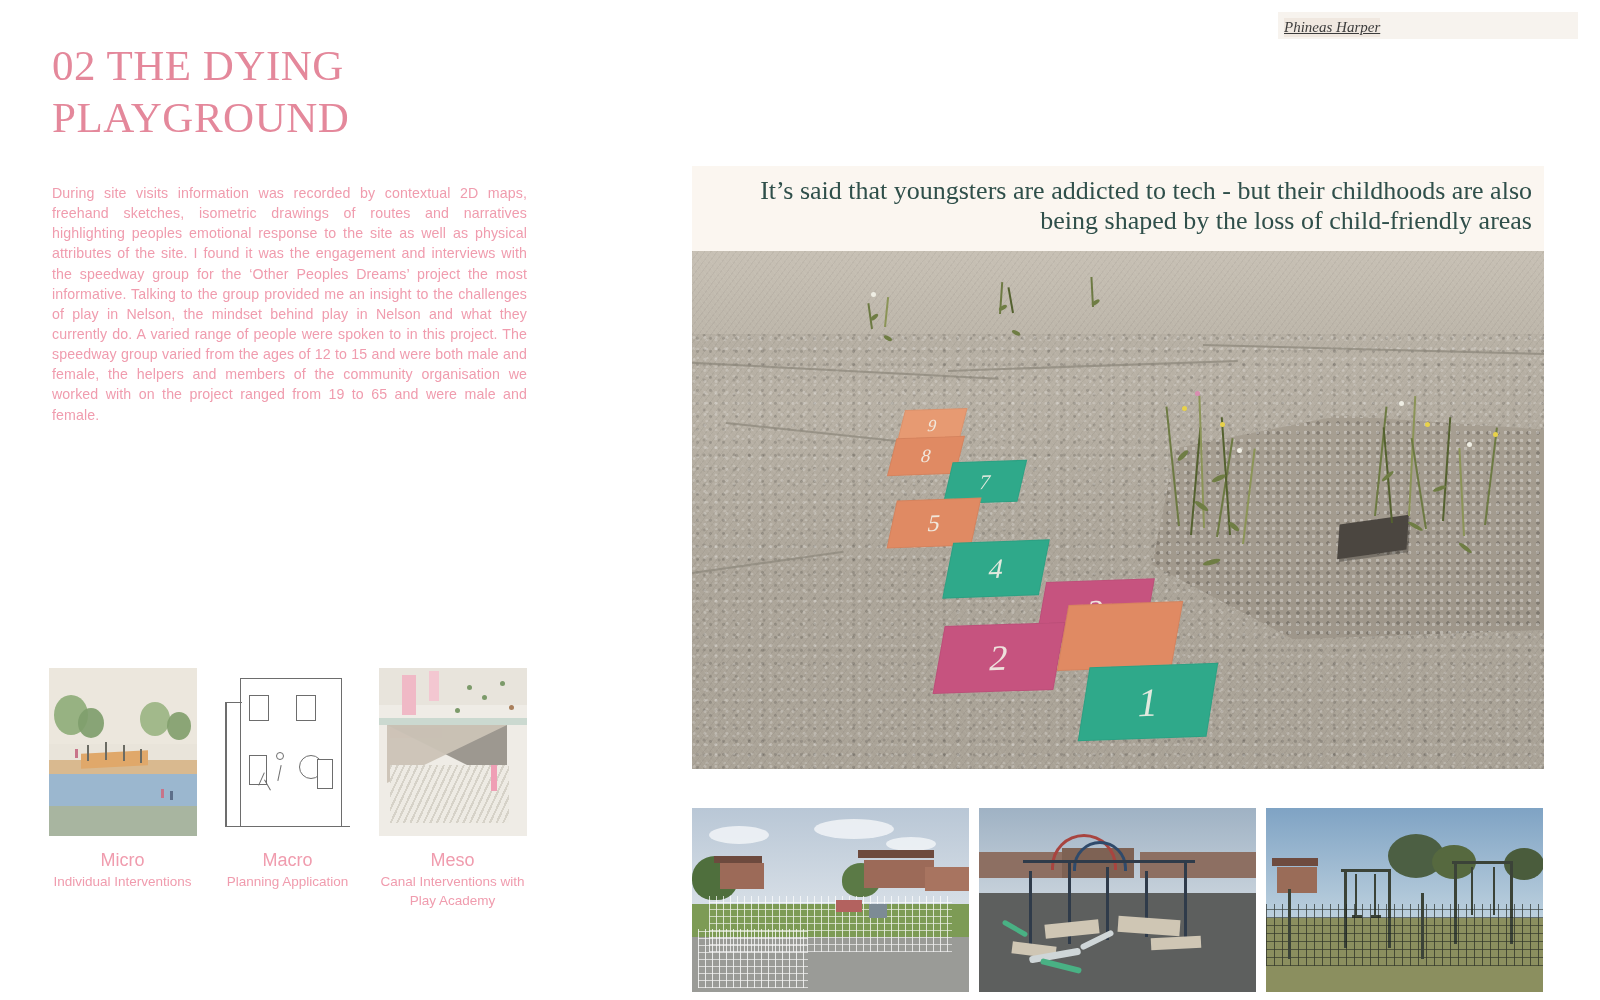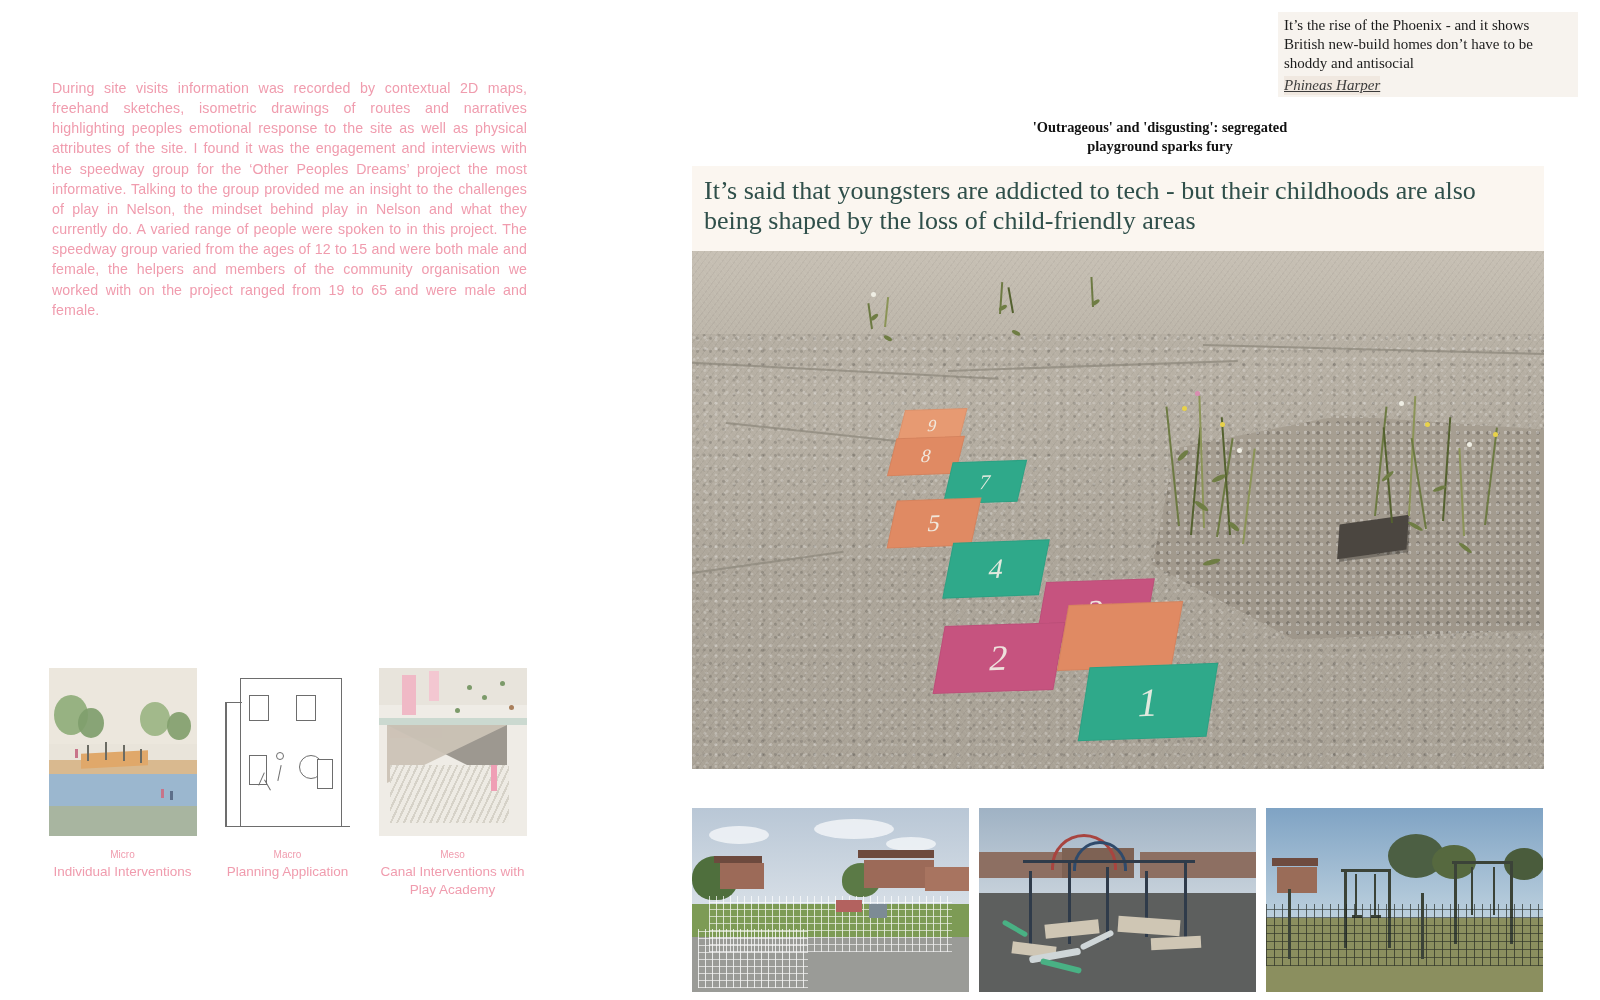--- a/index.html
+++ b/index.html
@@ -73,21 +73,21 @@
   }
   .thumb-cap {
     margin-top: 12px;
     text-align: center;
     font-size: 13.5px;
     line-height: 1.35;
     color: #f09cae;
   }
   .thumb-cap .t {
     display: block;
-    font-size: 10px;
+    font-size: 18px;
     margin-bottom: 1px;
   }
 
   
   .ill1 { width:100%; height:100%; background:#e9e4da; }
   .ill1 .sky { position:absolute; inset:0 0 55% 0; background:#ece7dd; }
   .ill1 .tree {
     position:absolute; border-radius:50%;
     background:#8fae7a; opacity:.92;
   }
@@ -182,21 +182,21 @@
   .clip-outrageous {
     position:absolute; left:1030px; top:118px; width:260px;
     text-align:center;
     font-family:"Liberation Serif", serif;
     font-weight:bold;
     font-size:14.4px; line-height:1.34; color:#111;
   }
 
   
   .article {
-    position:absolute; left:692px; top:166px; width:852px;
+    position:absolute; left:692px; top:166px; width:852px;text-align:right;
   }
   .article-head {
     background:#fbf6f0;
     padding:10px 12px 14px 12px;
     font-family:"Liberation Serif", serif;
     font-size:26px;
     line-height:1.17;
     color:#2f4f4a;
   }
   .hero {
@@ -327,20 +327,21 @@
                       repeating-linear-gradient(0deg, rgba(30,35,30,.7) 0 1px, transparent 1px 8px);
   }
   .pC .bar { position:absolute; background:#3b4338; }
 </style>
 </head>
 <body>
 
 <div class="page">
 
   <div class="left-col">
+    <div class="section-title">02 THE DYING PLAYGROUND</div>
     <div class="body-para">During site visits information was recorded by contextual 2D maps, freehand sketches, isometric drawings of routes and narratives highlighting peoples emotional response to the site as well as physical attributes of the site. I found it was the engagement and interviews with the speedway group for the ‘Other Peoples Dreams’ project the most informative. Talking to the group provided me an insight to the challenges of play in Nelson, the mindset behind play in Nelson and what they currently do. A varied range of people were spoken to in this project. The speedway group varied from the ages of 12 to 15 and were both male and female, the helpers and members of the community organisation we worked with on the project ranged from 19 to 65 and were male and female.</div>
   </div>
 
   <div class="thumb-row">
 
     <div class="thumb-cell">
       <div class="thumb-box">
         <div class="ill1">
           <div class="sky"></div>
           <div class="tree" style="left:4%;top:16%;width:34px;height:40px;"></div>
@@ -414,25 +415,23 @@
       <div class="thumb-cap">
         <span class="t">Meso</span>
         <span>Canal Interventions with Play Academy</span>
       </div>
     </div>
 
   </div>
 
 
   <div class="clip-phoenix">
-    <div>It’s the rise of the Phoenix - and it shows British new-build homes don’t have to be shoddy and antisocial</div>
     <span class="byline">Phineas Harper</span>
   </div>
 
-  <div class="clip-outrageous">'Outrageous' and 'disgusting': segregated playground sparks fury</div>
 
   <div class="article">
     <div class="article-head">It’s said that youngsters are addicted to tech - but their childhoods are also being shaped by the loss of child-friendly areas</div>
 
     <div class="hero">
       <div class="asphalt"></div>
       <div class="topband"></div>
       <div class="grain"></div>
 
       <div class="crack" style="left:-4%;top:21%;width:40%;transform:rotate(3deg);"></div>

